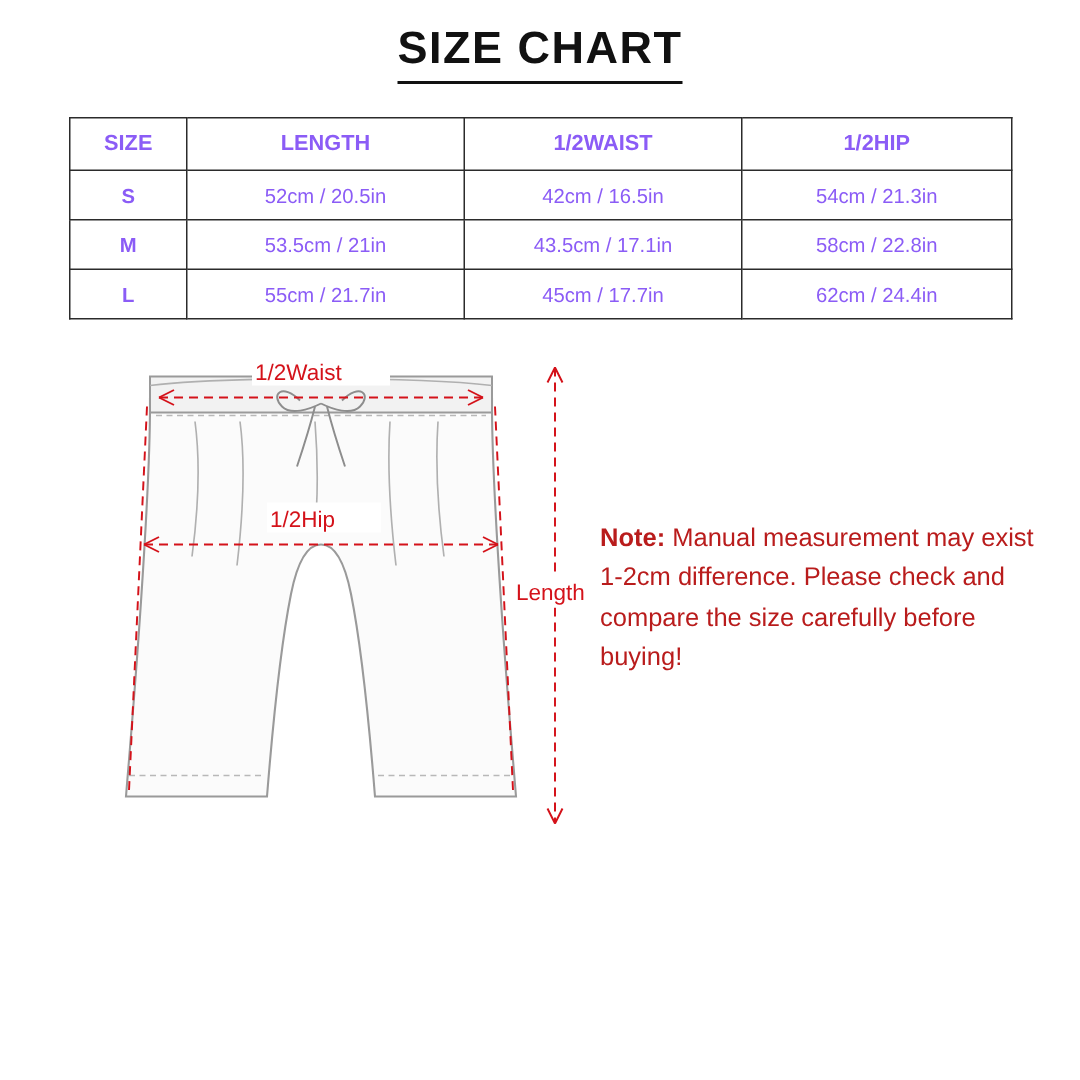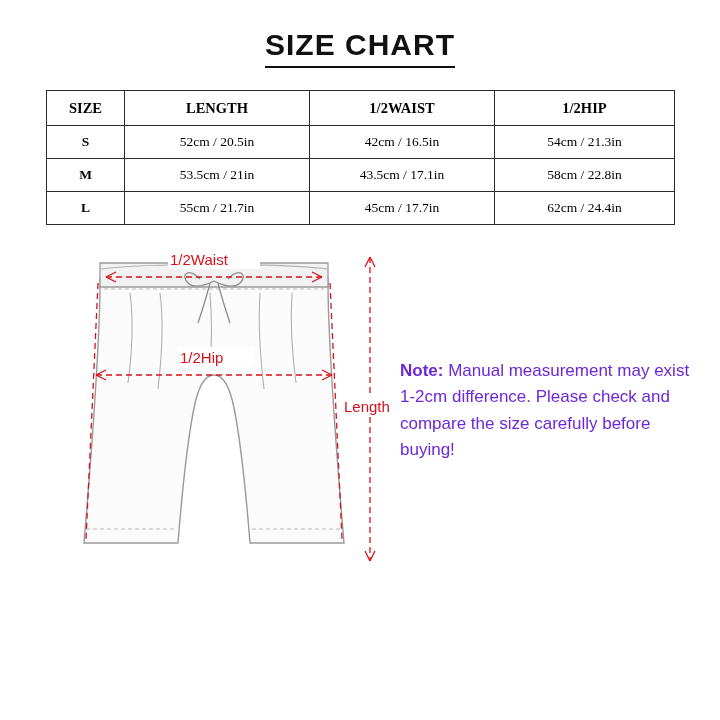--- a/index.html
+++ b/index.html
@@ -16,21 +16,21 @@
   .page {
     position: relative;
     width: 720px;
     height: 720px;
     background: #fff;
   }
 
   
   .title-wrap {
     text-align: center;
-    padding-top: 28px;
+    padding-top: 16px;
   }
   .title {
     display: inline-block;
     font-size: 30px;
     font-weight: bold;
     letter-spacing: 1px;
     color: #111;
     padding-bottom: 4px;
     border-bottom: 2px solid #111;
   }
@@ -44,23 +44,22 @@
     border-collapse: collapse;
     width: 100%;
     table-layout: fixed;
   }
   table.size-chart th,
   table.size-chart td {
     border: 1px solid #2b2b2b;
     text-align: center;
     height: 33px;
     font-size: 13.5px;
-    color: #000000;
+    color: #8b5cf6;
     font-weight: normal;
-    font-family: Liberation Serif, serif;
   }
   table.size-chart thead th {
     font-weight: bold;
     font-size: 14.5px;
     height: 35px;
   }
   table.size-chart tbody td.size-col {
     font-weight: bold;
     font-size: 13.5px;
   }
@@ -83,21 +82,21 @@
     width: 350px;
     height: 340px;
   }
   .note {
     position: absolute;
     left: 400px;
     top: 115px;
     width: 290px;
     font-size: 17px;
     line-height: 1.55;
-    color: #6d28d9;
+    color: #b91c1c;
   }
   .note b { font-weight: bold; }
 
   svg { display: block; }
   .shorts-fill { fill: #fbfbfb; stroke: #9a9a9a; stroke-width: 1.4; }
   .shorts-line { fill: none; stroke: #b0b0b0; stroke-width: 1.1; }
   .stitch { fill: none; stroke: #b8b8b8; stroke-width: 1; stroke-dasharray: 4 3; }
   .measure { stroke: #d4121a; stroke-width: 1.3; fill: none; stroke-dasharray: 6 4; }
   .measure-solid { stroke: #d4121a; stroke-width: 1.3; fill: none; }
   .mlabel {

